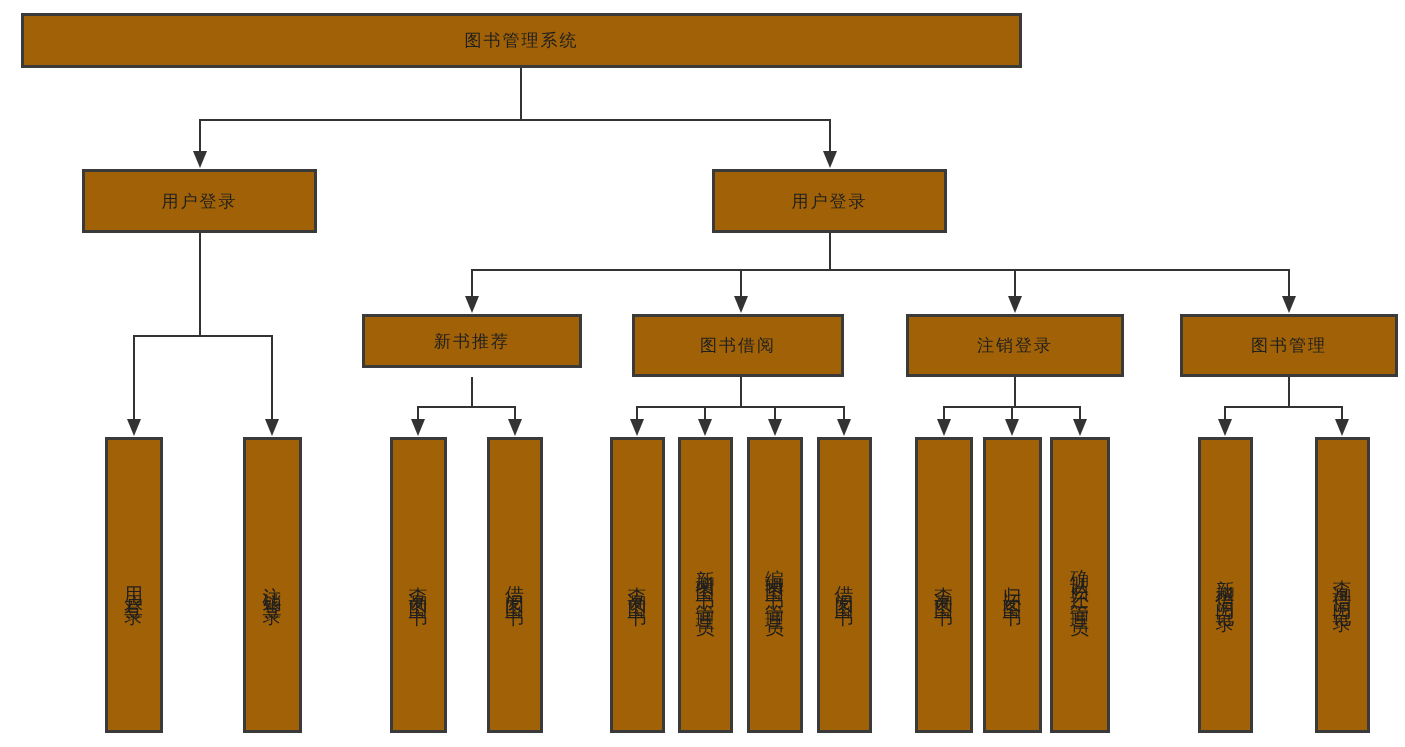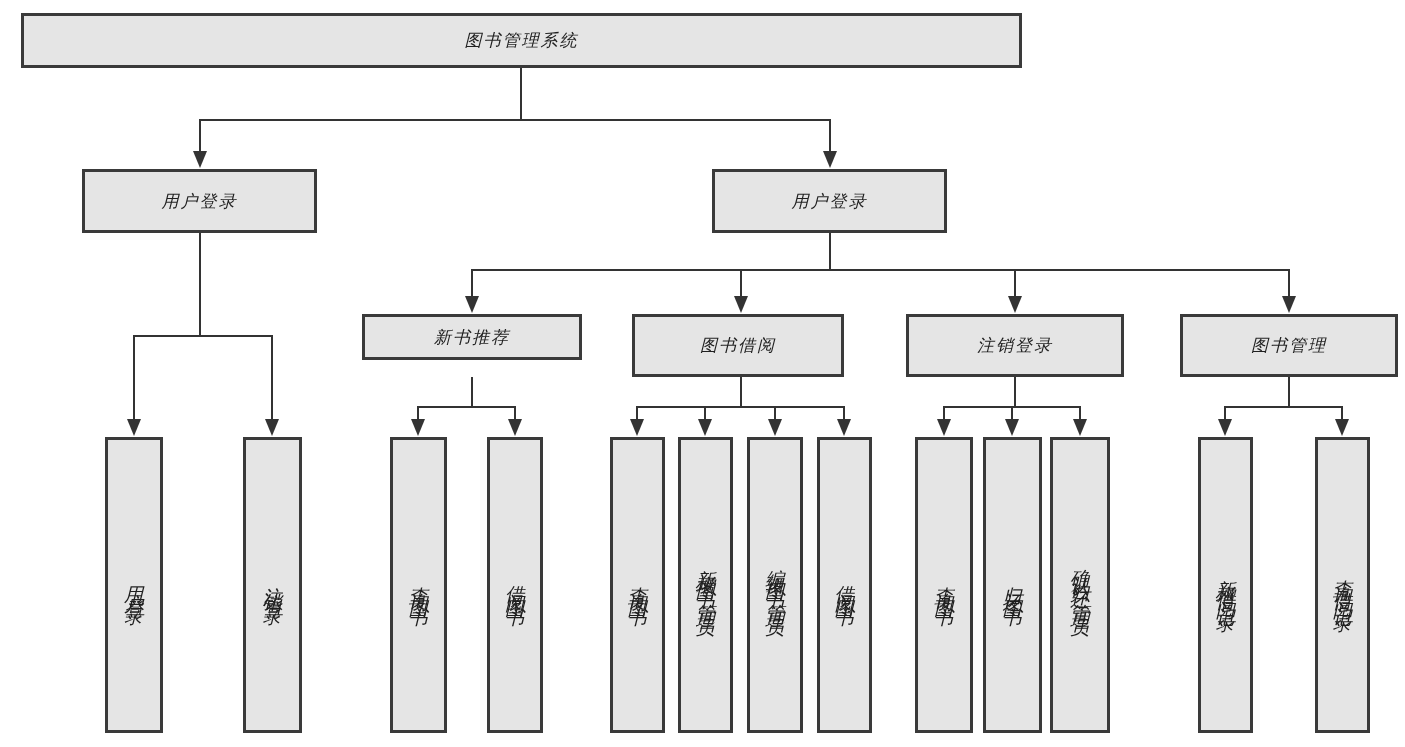--- a/index.html
+++ b/index.html
@@ -1,22 +1,22 @@
 <!DOCTYPE html>
 <html><head>
 <meta charset="utf-8">
 <style>
   html,body{margin:0;padding:0;background:#fff;}
   #canvas{
     position:relative;width:1405px;height:747px;background:#fff;overflow:hidden;
     font-family:"Liberation Sans","DejaVu Sans",sans-serif;
   }
   .box{
-    position:absolute;box-sizing:border-box;background:#e5e5e5;border:3px solid #3a3a3a;
-    display:flex;align-items:center;justify-content:center;color:#1f1f1f;font-style:italic;
+    position:absolute;box-sizing:border-box;background:#a16207;border:3px solid #3a3a3a;
+    display:flex;align-items:center;justify-content:center;color:#1f1f1f;
   }
   .h-box{font-size:17px;letter-spacing:2px;white-space:nowrap;}
   .v-box{
     writing-mode:vertical-rl;text-orientation:mixed;
     font-size:19px;letter-spacing:7px;line-height:1;
   }
   .vl{position:absolute;width:2px;background:#333;}
   .hl{position:absolute;height:2px;background:#333;}
   .ar{
     position:absolute;width:0;height:0;
@@ -49,21 +49,21 @@
   <div class="hl" style="left:471px;top:269px;width:819px"></div>
   <div class="vl" style="left:471px;top:269px;height:28px"></div>
   <div class="ar" style="left:465px;top:296px"></div>
   <div class="vl" style="left:740px;top:269px;height:28px"></div>
   <div class="ar" style="left:734px;top:296px"></div>
   <div class="vl" style="left:1014px;top:269px;height:28px"></div>
   <div class="ar" style="left:1008px;top:296px"></div>
   <div class="vl" style="left:1288px;top:269px;height:28px"></div>
   <div class="ar" style="left:1282px;top:296px"></div>
 
-  <div class="box h-box" style="left:362px;top:314px;width:220px;height:46px">新书推荐</div>
+  <div class="box h-box" style="left:362px;top:314px;width:220px;height:54px">新书推荐</div>
   <div class="box h-box" style="left:632px;top:314px;width:212px;height:63px">图书借阅</div>
   <div class="box h-box" style="left:906px;top:314px;width:218px;height:63px">注销登录</div>
   <div class="box h-box" style="left:1180px;top:314px;width:218px;height:63px">图书管理</div>
 
   <div class="vl" style="left:199px;top:233px;height:104px"></div>
   <div class="hl" style="left:133px;top:335px;width:140px"></div>
   <div class="vl" style="left:133px;top:335px;height:84px"></div>
   <div class="ar" style="left:127px;top:419px"></div>
   <div class="vl" style="left:271px;top:335px;height:84px"></div>
   <div class="ar" style="left:265px;top:419px"></div>

